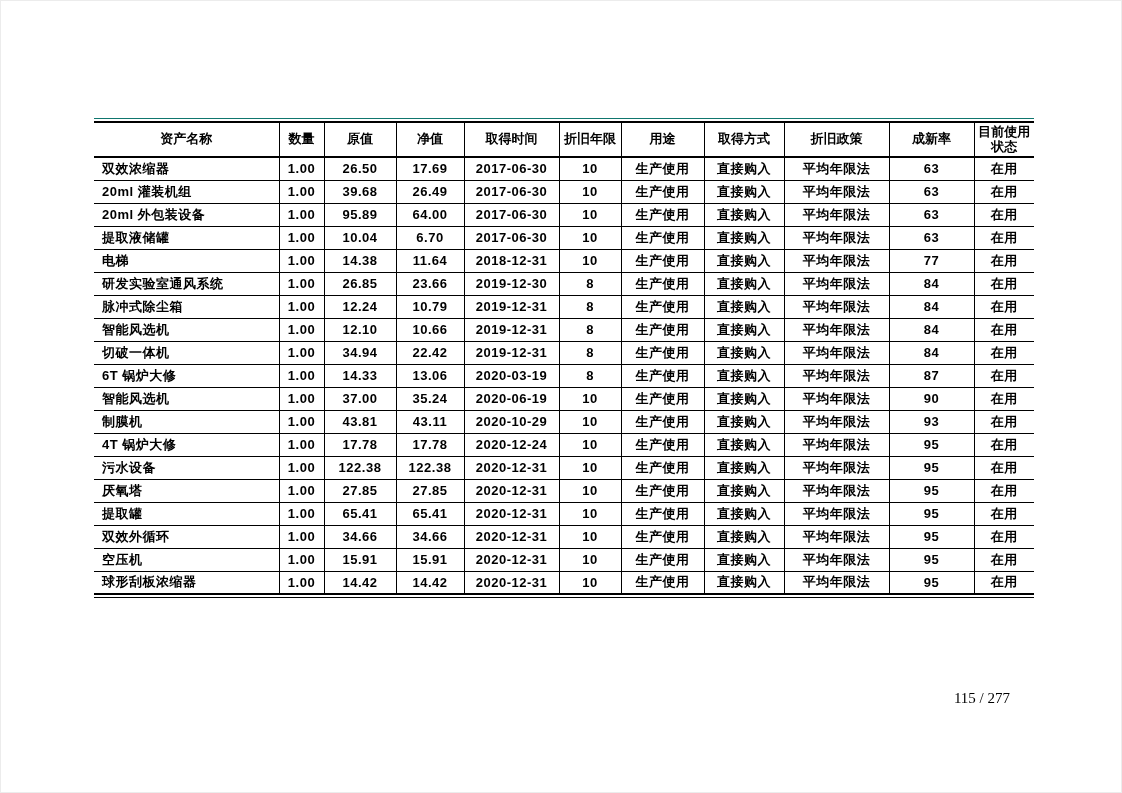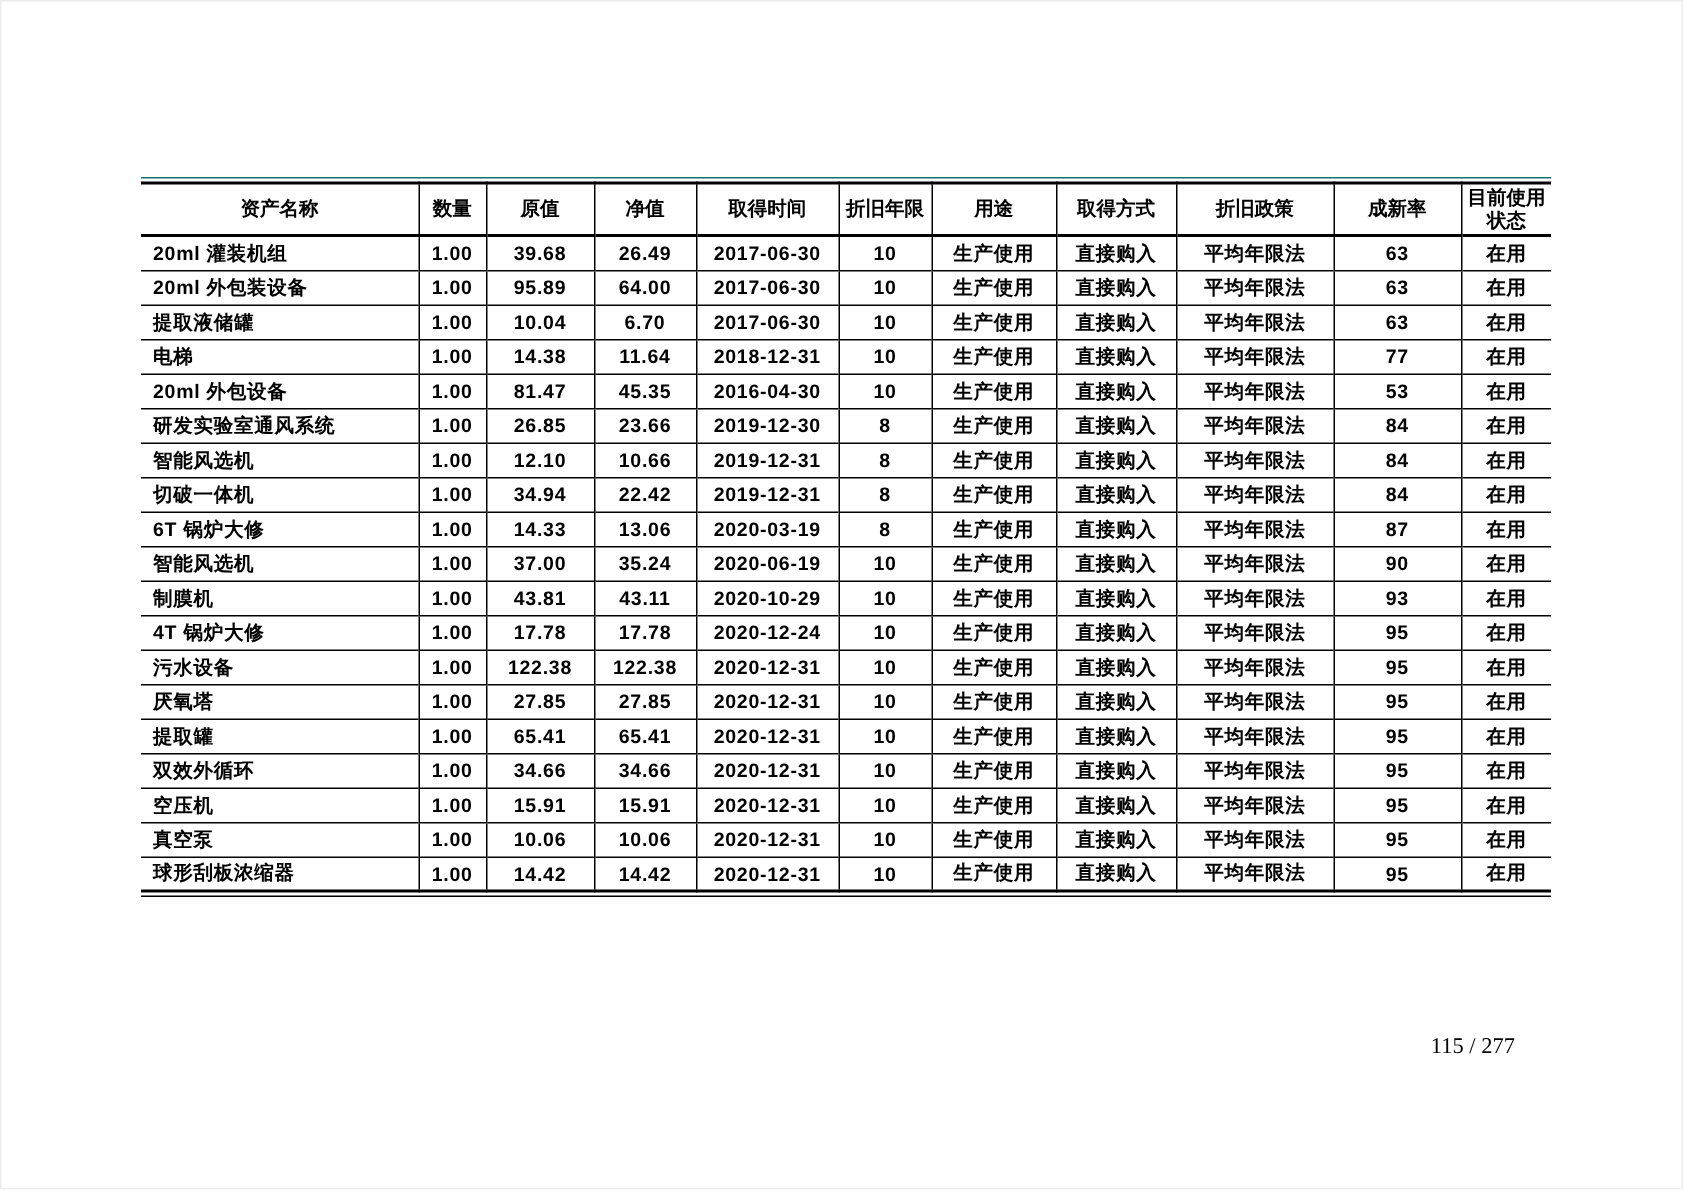--- a/index.html
+++ b/index.html
@@ -106,20 +106,33 @@
             <th>折旧年限</th>
             <th>用途</th>
             <th>取得方式</th>
             <th>折旧政策</th>
             <th>成新率</th>
             <th>目前使用状态</th>
           </tr>
       </thead>
       <tbody>
           <tr>
+            <td class="cell-asset-name">双效浓缩器</td>
+            <td class="cell-quantity">1.00</td>
+            <td class="cell-original-value">26.50</td>
+            <td class="cell-net-value">17.69</td>
+            <td class="cell-acquisition-date">2017-06-30</td>
+            <td class="cell-depreciation-years">10</td>
+            <td class="cell-usage">生产使用</td>
+            <td class="cell-acquisition-method">直接购入</td>
+            <td class="cell-depreciation-policy">平均年限法</td>
+            <td class="cell-condition-rate">63</td>
+            <td class="cell-usage-status">在用</td>
+          </tr>
+          <tr>
             <td class="cell-asset-name">20ml 灌装机组</td>
             <td class="cell-quantity">1.00</td>
             <td class="cell-original-value">39.68</td>
             <td class="cell-net-value">26.49</td>
             <td class="cell-acquisition-date">2017-06-30</td>
             <td class="cell-depreciation-years">10</td>
             <td class="cell-usage">生产使用</td>
             <td class="cell-acquisition-method">直接购入</td>
             <td class="cell-depreciation-policy">平均年限法</td>
             <td class="cell-condition-rate">63</td>
@@ -158,46 +171,46 @@
             <td class="cell-net-value">11.64</td>
             <td class="cell-acquisition-date">2018-12-31</td>
             <td class="cell-depreciation-years">10</td>
             <td class="cell-usage">生产使用</td>
             <td class="cell-acquisition-method">直接购入</td>
             <td class="cell-depreciation-policy">平均年限法</td>
             <td class="cell-condition-rate">77</td>
             <td class="cell-usage-status">在用</td>
           </tr>
           <tr>
-            <td class="cell-asset-name">20ml 外包设备</td>
-            <td class="cell-quantity">1.00</td>
-            <td class="cell-original-value">81.47</td>
-            <td class="cell-net-value">45.35</td>
-            <td class="cell-acquisition-date">2016-04-30</td>
-            <td class="cell-depreciation-years">10</td>
-            <td class="cell-usage">生产使用</td>
-            <td class="cell-acquisition-method">直接购入</td>
-            <td class="cell-depreciation-policy">平均年限法</td>
-            <td class="cell-condition-rate">53</td>
-            <td class="cell-usage-status">在用</td>
-          </tr>
-          <tr>
             <td class="cell-asset-name">研发实验室通风系统</td>
             <td class="cell-quantity">1.00</td>
             <td class="cell-original-value">26.85</td>
             <td class="cell-net-value">23.66</td>
             <td class="cell-acquisition-date">2019-12-30</td>
             <td class="cell-depreciation-years">8</td>
             <td class="cell-usage">生产使用</td>
             <td class="cell-acquisition-method">直接购入</td>
             <td class="cell-depreciation-policy">平均年限法</td>
             <td class="cell-condition-rate">84</td>
             <td class="cell-usage-status">在用</td>
           </tr>
           <tr>
+            <td class="cell-asset-name">脉冲式除尘箱</td>
+            <td class="cell-quantity">1.00</td>
+            <td class="cell-original-value">12.24</td>
+            <td class="cell-net-value">10.79</td>
+            <td class="cell-acquisition-date">2019-12-31</td>
+            <td class="cell-depreciation-years">8</td>
+            <td class="cell-usage">生产使用</td>
+            <td class="cell-acquisition-method">直接购入</td>
+            <td class="cell-depreciation-policy">平均年限法</td>
+            <td class="cell-condition-rate">84</td>
+            <td class="cell-usage-status">在用</td>
+          </tr>
+          <tr>
             <td class="cell-asset-name">智能风选机</td>
             <td class="cell-quantity">1.00</td>
             <td class="cell-original-value">12.10</td>
             <td class="cell-net-value">10.66</td>
             <td class="cell-acquisition-date">2019-12-31</td>
             <td class="cell-depreciation-years">8</td>
             <td class="cell-usage">生产使用</td>
             <td class="cell-acquisition-method">直接购入</td>
             <td class="cell-depreciation-policy">平均年限法</td>
             <td class="cell-condition-rate">84</td>
@@ -327,33 +340,20 @@
             <td class="cell-net-value">15.91</td>
             <td class="cell-acquisition-date">2020-12-31</td>
             <td class="cell-depreciation-years">10</td>
             <td class="cell-usage">生产使用</td>
             <td class="cell-acquisition-method">直接购入</td>
             <td class="cell-depreciation-policy">平均年限法</td>
             <td class="cell-condition-rate">95</td>
             <td class="cell-usage-status">在用</td>
           </tr>
           <tr>
-            <td class="cell-asset-name">真空泵</td>
-            <td class="cell-quantity">1.00</td>
-            <td class="cell-original-value">10.06</td>
-            <td class="cell-net-value">10.06</td>
-            <td class="cell-acquisition-date">2020-12-31</td>
-            <td class="cell-depreciation-years">10</td>
-            <td class="cell-usage">生产使用</td>
-            <td class="cell-acquisition-method">直接购入</td>
-            <td class="cell-depreciation-policy">平均年限法</td>
-            <td class="cell-condition-rate">95</td>
-            <td class="cell-usage-status">在用</td>
-          </tr>
-          <tr>
             <td class="cell-asset-name">球形刮板浓缩器</td>
             <td class="cell-quantity">1.00</td>
             <td class="cell-original-value">14.42</td>
             <td class="cell-net-value">14.42</td>
             <td class="cell-acquisition-date">2020-12-31</td>
             <td class="cell-depreciation-years">10</td>
             <td class="cell-usage">生产使用</td>
             <td class="cell-acquisition-method">直接购入</td>
             <td class="cell-depreciation-policy">平均年限法</td>
             <td class="cell-condition-rate">95</td>

